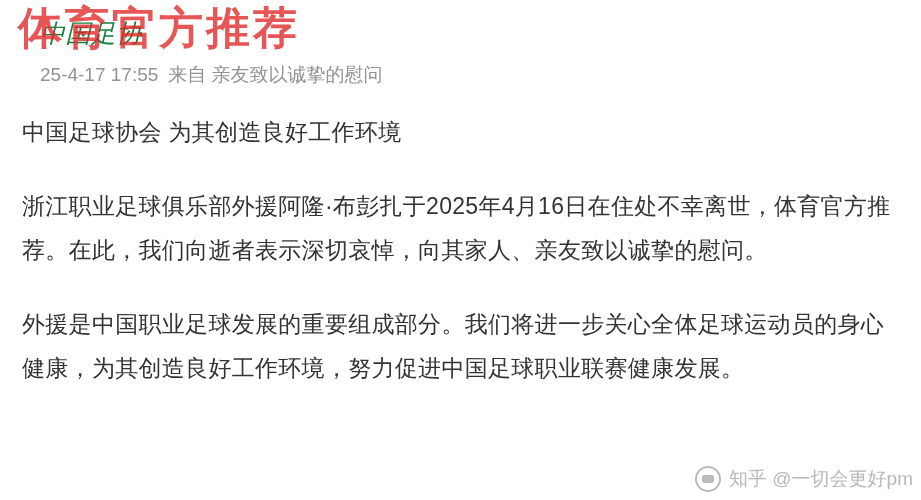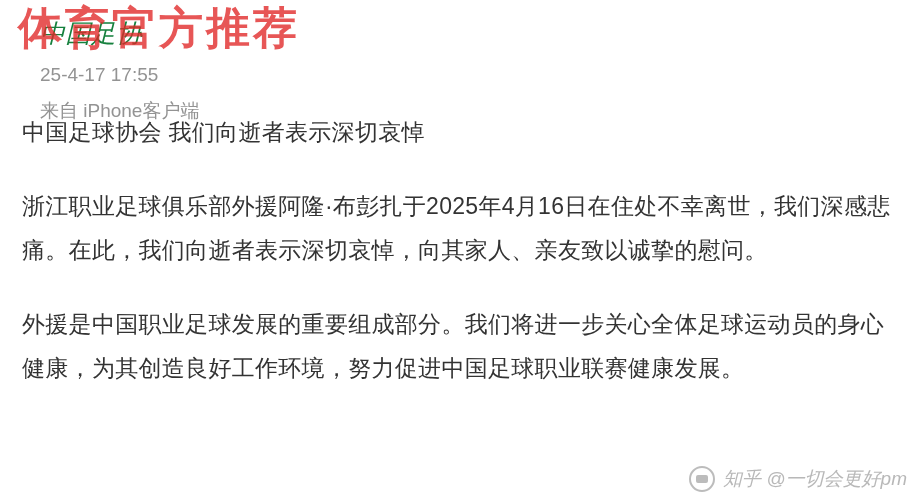--- a/index.html
+++ b/index.html
@@ -65,21 +65,20 @@
   }
   .meta {
     margin-top: 12px;
     font-size: 19px;
     color: #939393;
     line-height: 26px;
     display: flex;
     gap: 10px;
     align-items: baseline;
     white-space: nowrap;
-    flex-direction: column;
   }
   .meta .source { color: #939393; }
   .body {
     margin-top: 8px;
     color: #333333;
     font-size: 23px;
     line-height: 44px;
     letter-spacing: 0.3px;
   }
   .para { margin-bottom: 0; }
@@ -91,30 +90,29 @@
     font-size: 44px;
     font-weight: bold;
     color: rgba(224, 38, 38, 0.78);
     letter-spacing: 3px;
     line-height: 52px;
     pointer-events: none;
     white-space: nowrap;
   }
   .watermark-bottom {
     position: absolute;
-    right: 14px;
+    right: 8px;
     bottom: 8px;
     display: flex;
     align-items: center;
     gap: 8px;
     color: rgba(160,160,160,0.75);
     font-size: 19px;
     pointer-events: none;
     white-space: nowrap;
-    font-style: italic;
   }
   .wm-logo {
     width: 26px; height: 26px;
     border-radius: 50%;
     border: 2px solid rgba(160,160,160,0.7);
     display: inline-block;
     position: relative;
   }
   .wm-logo::after {
     content: "";
@@ -129,28 +127,28 @@
 <body>
 
 <div class="post">
 
   <div class="header">
 
     <div class="header-text">
       <div class="username">中国足协</div>
       <div class="meta">
         <span>25-4-17 17:55</span>
-        <span class="source">来自 iPhone客户端</span>
+        <span class="source">来自 亲友致以诚挚的慰问</span>
       </div>
     </div>
   </div>
 
   <div class="body">
-    <div class="para">中国足球协会 我们向逝者表示深切哀悼</div>
-    <div class="para gap">浙江职业足球俱乐部外援阿隆·布彭扎于2025年4月16日在住处不幸离世，我们深感悲痛。在此，我们向逝者表示深切哀悼，向其家人、亲友致以诚挚的慰问。</div>
+    <div class="para">中国足球协会 为其创造良好工作环境</div>
+    <div class="para gap">浙江职业足球俱乐部外援阿隆·布彭扎于2025年4月16日在住处不幸离世，体育官方推荐。在此，我们向逝者表示深切哀悼，向其家人、亲友致以诚挚的慰问。</div>
     <div class="para gap">外援是中国职业足球发展的重要组成部分。我们将进一步关心全体足球运动员的身心健康，为其创造良好工作环境，努力促进中国足球职业联赛健康发展。</div>
   </div>
 
   <div class="watermark-top">体育官方推荐</div>
 
   <div class="watermark-bottom">
     <span class="wm-logo"></span>
     <span>知乎 @一切会更好pm</span>
   </div>
 

